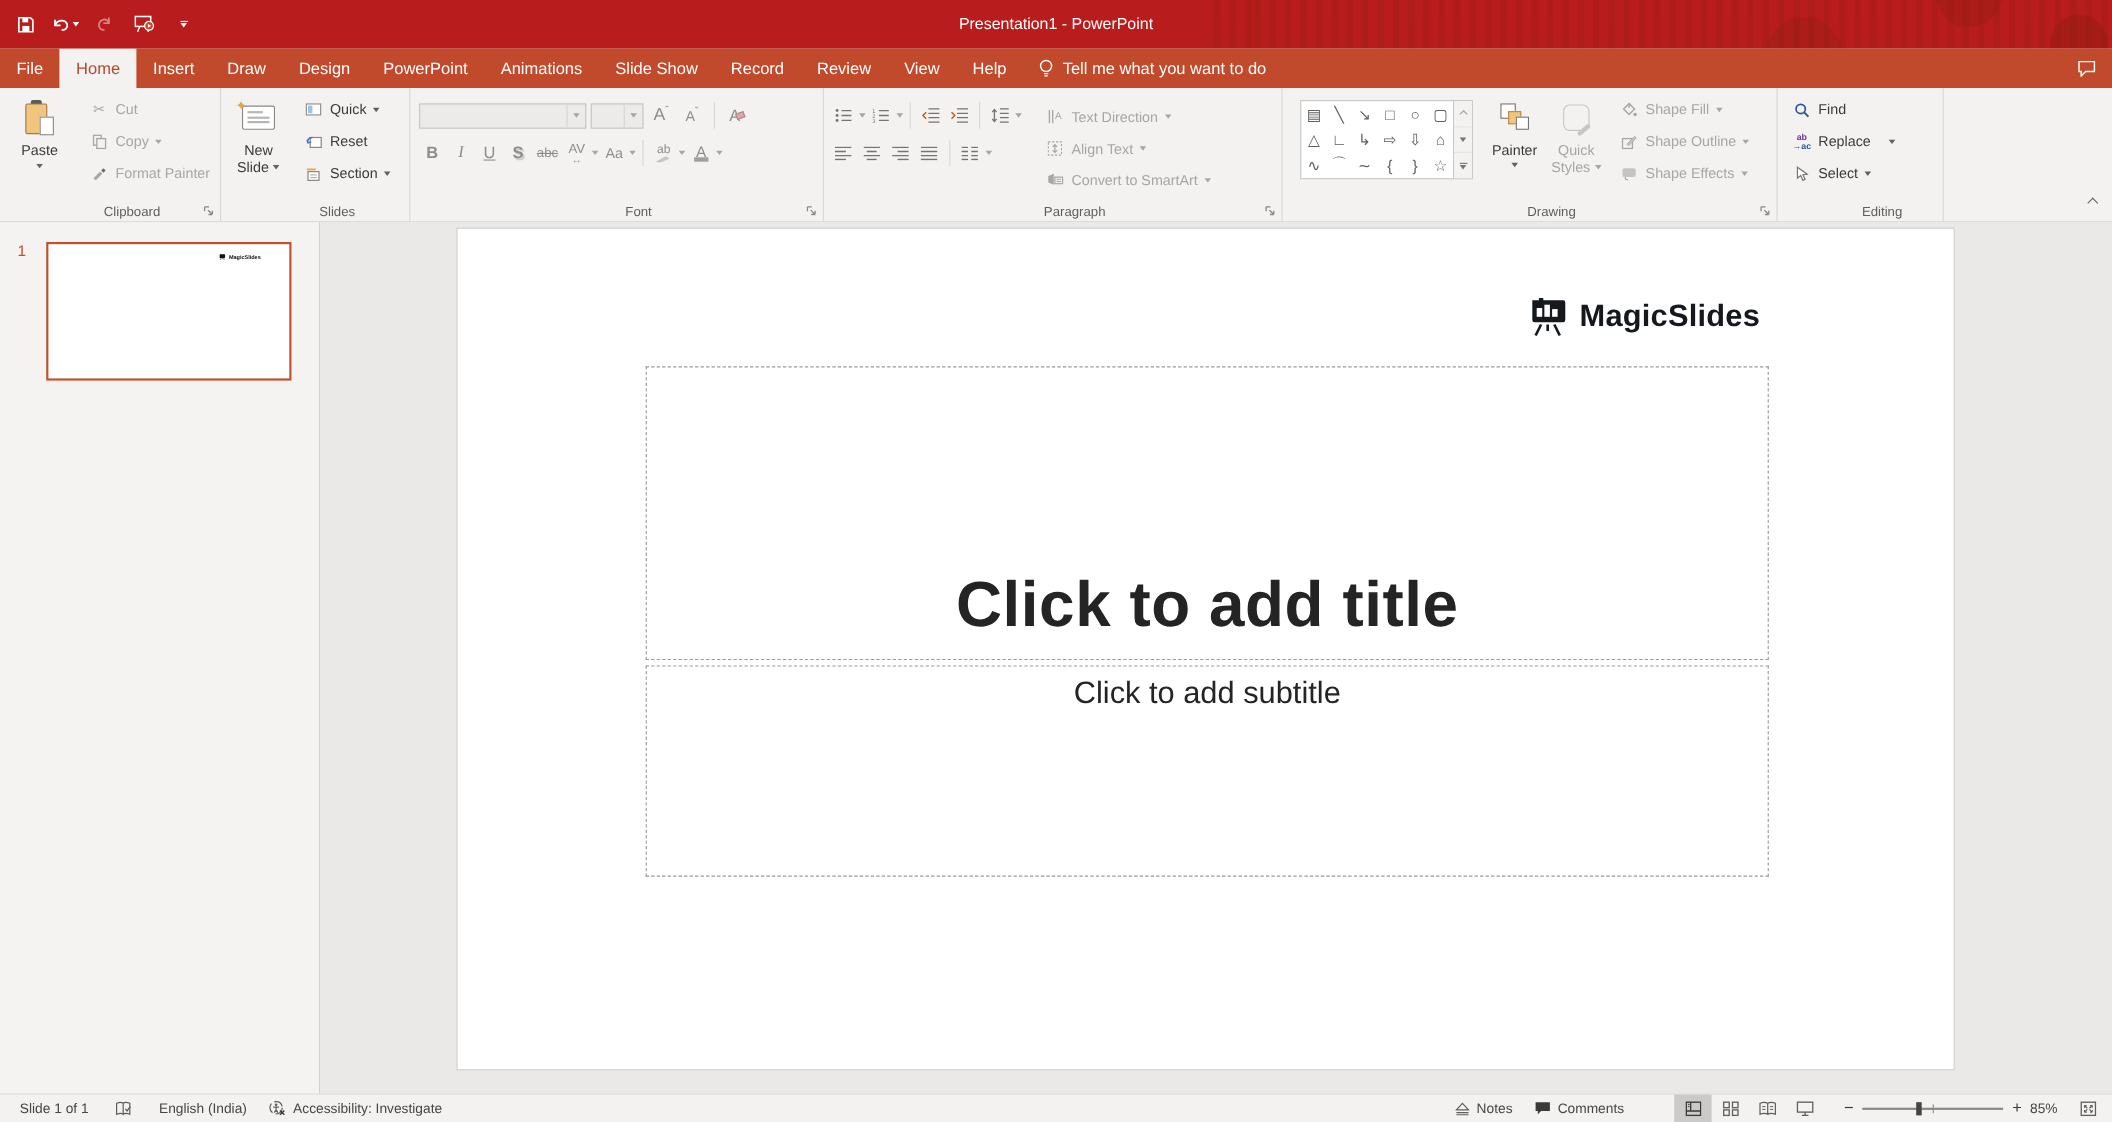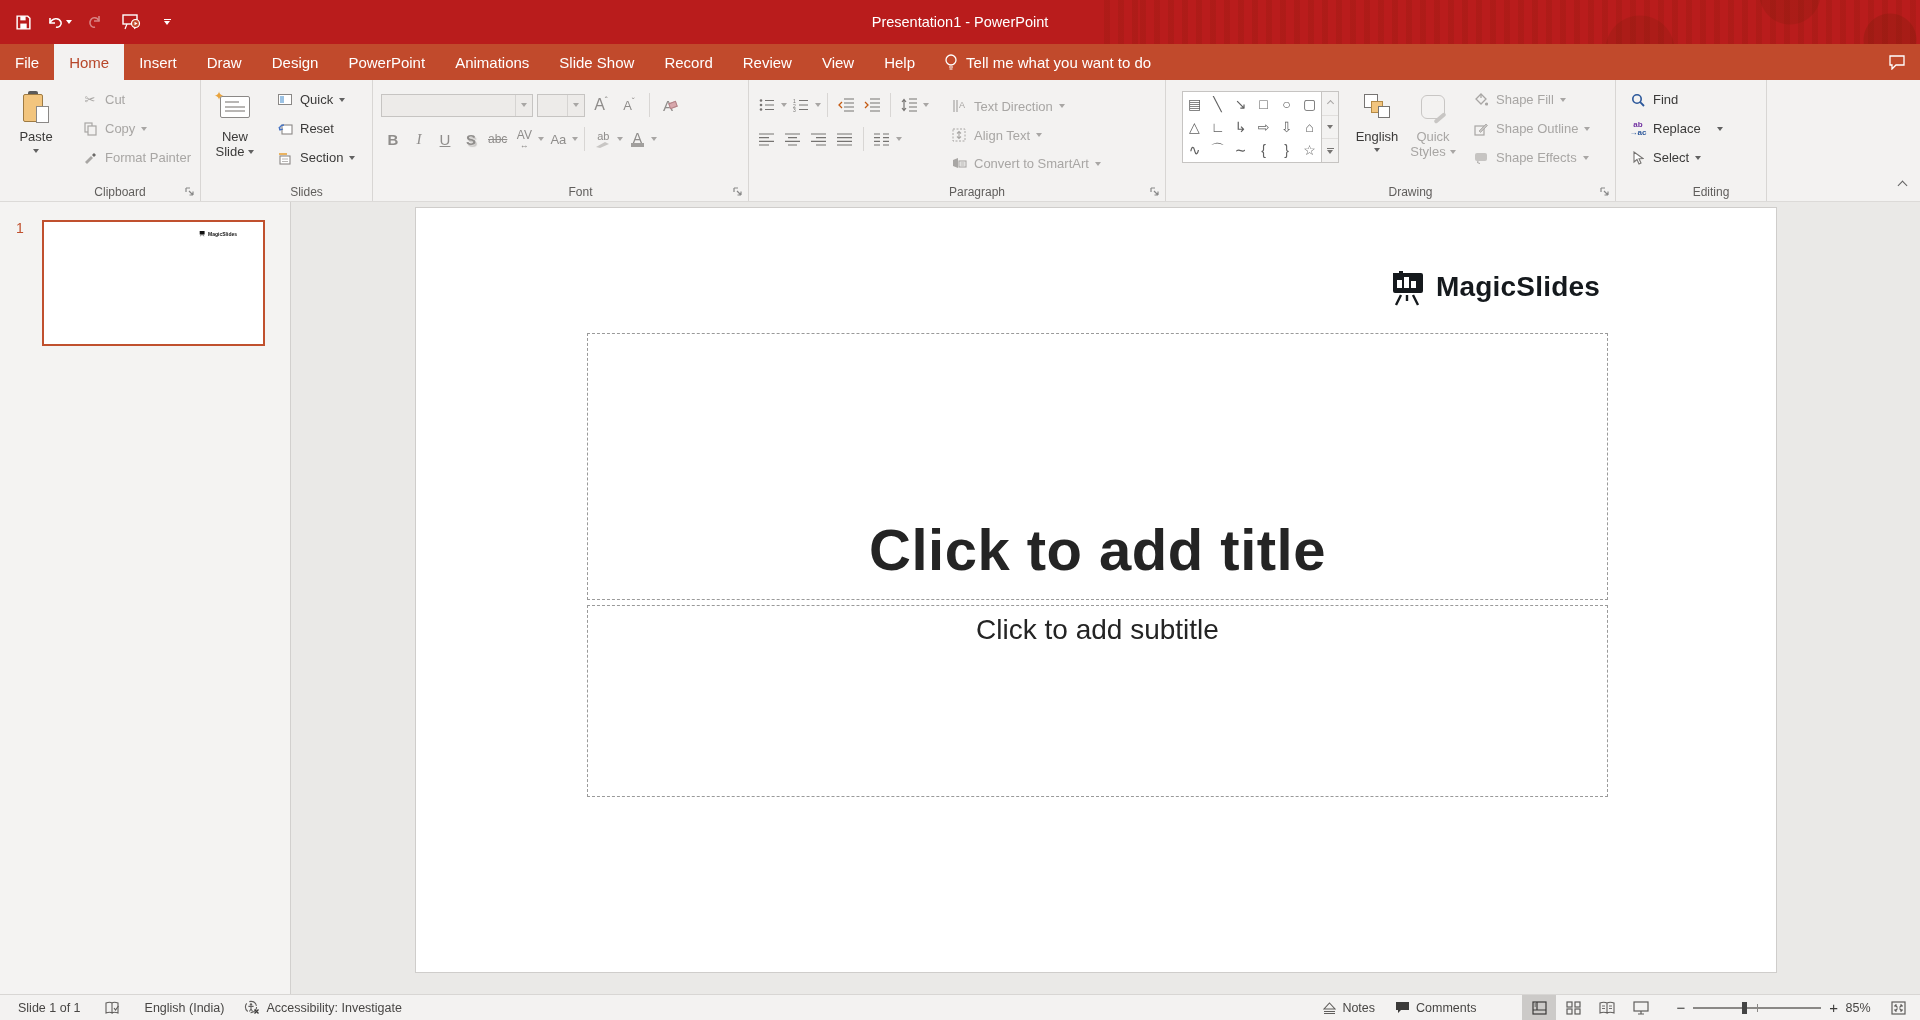--- a/index.html
+++ b/index.html
@@ -516,21 +516,21 @@
         </div>
       </div>
       <div class="bigbtn" style="margin-left:10px;">
         <span class="bicon">
           <span class="arrange-icon">
               <span class="b1"></span>
               <span class="b2"></span>
               <span class="b3"></span>
             </span>
         </span>
-        <span>English</span>
+        <span>Painter</span>
         <span class="chev dark" style="margin-top:4px"></span>
       </div>
       <div class="bigbtn disabled">
         <span class="bicon">
             <span class="qstyle-icon">
               <i></i>
             </span>
           </span>
         <span>Quick</span>
         <span style="display:flex;align-items:center;gap:4px;">

